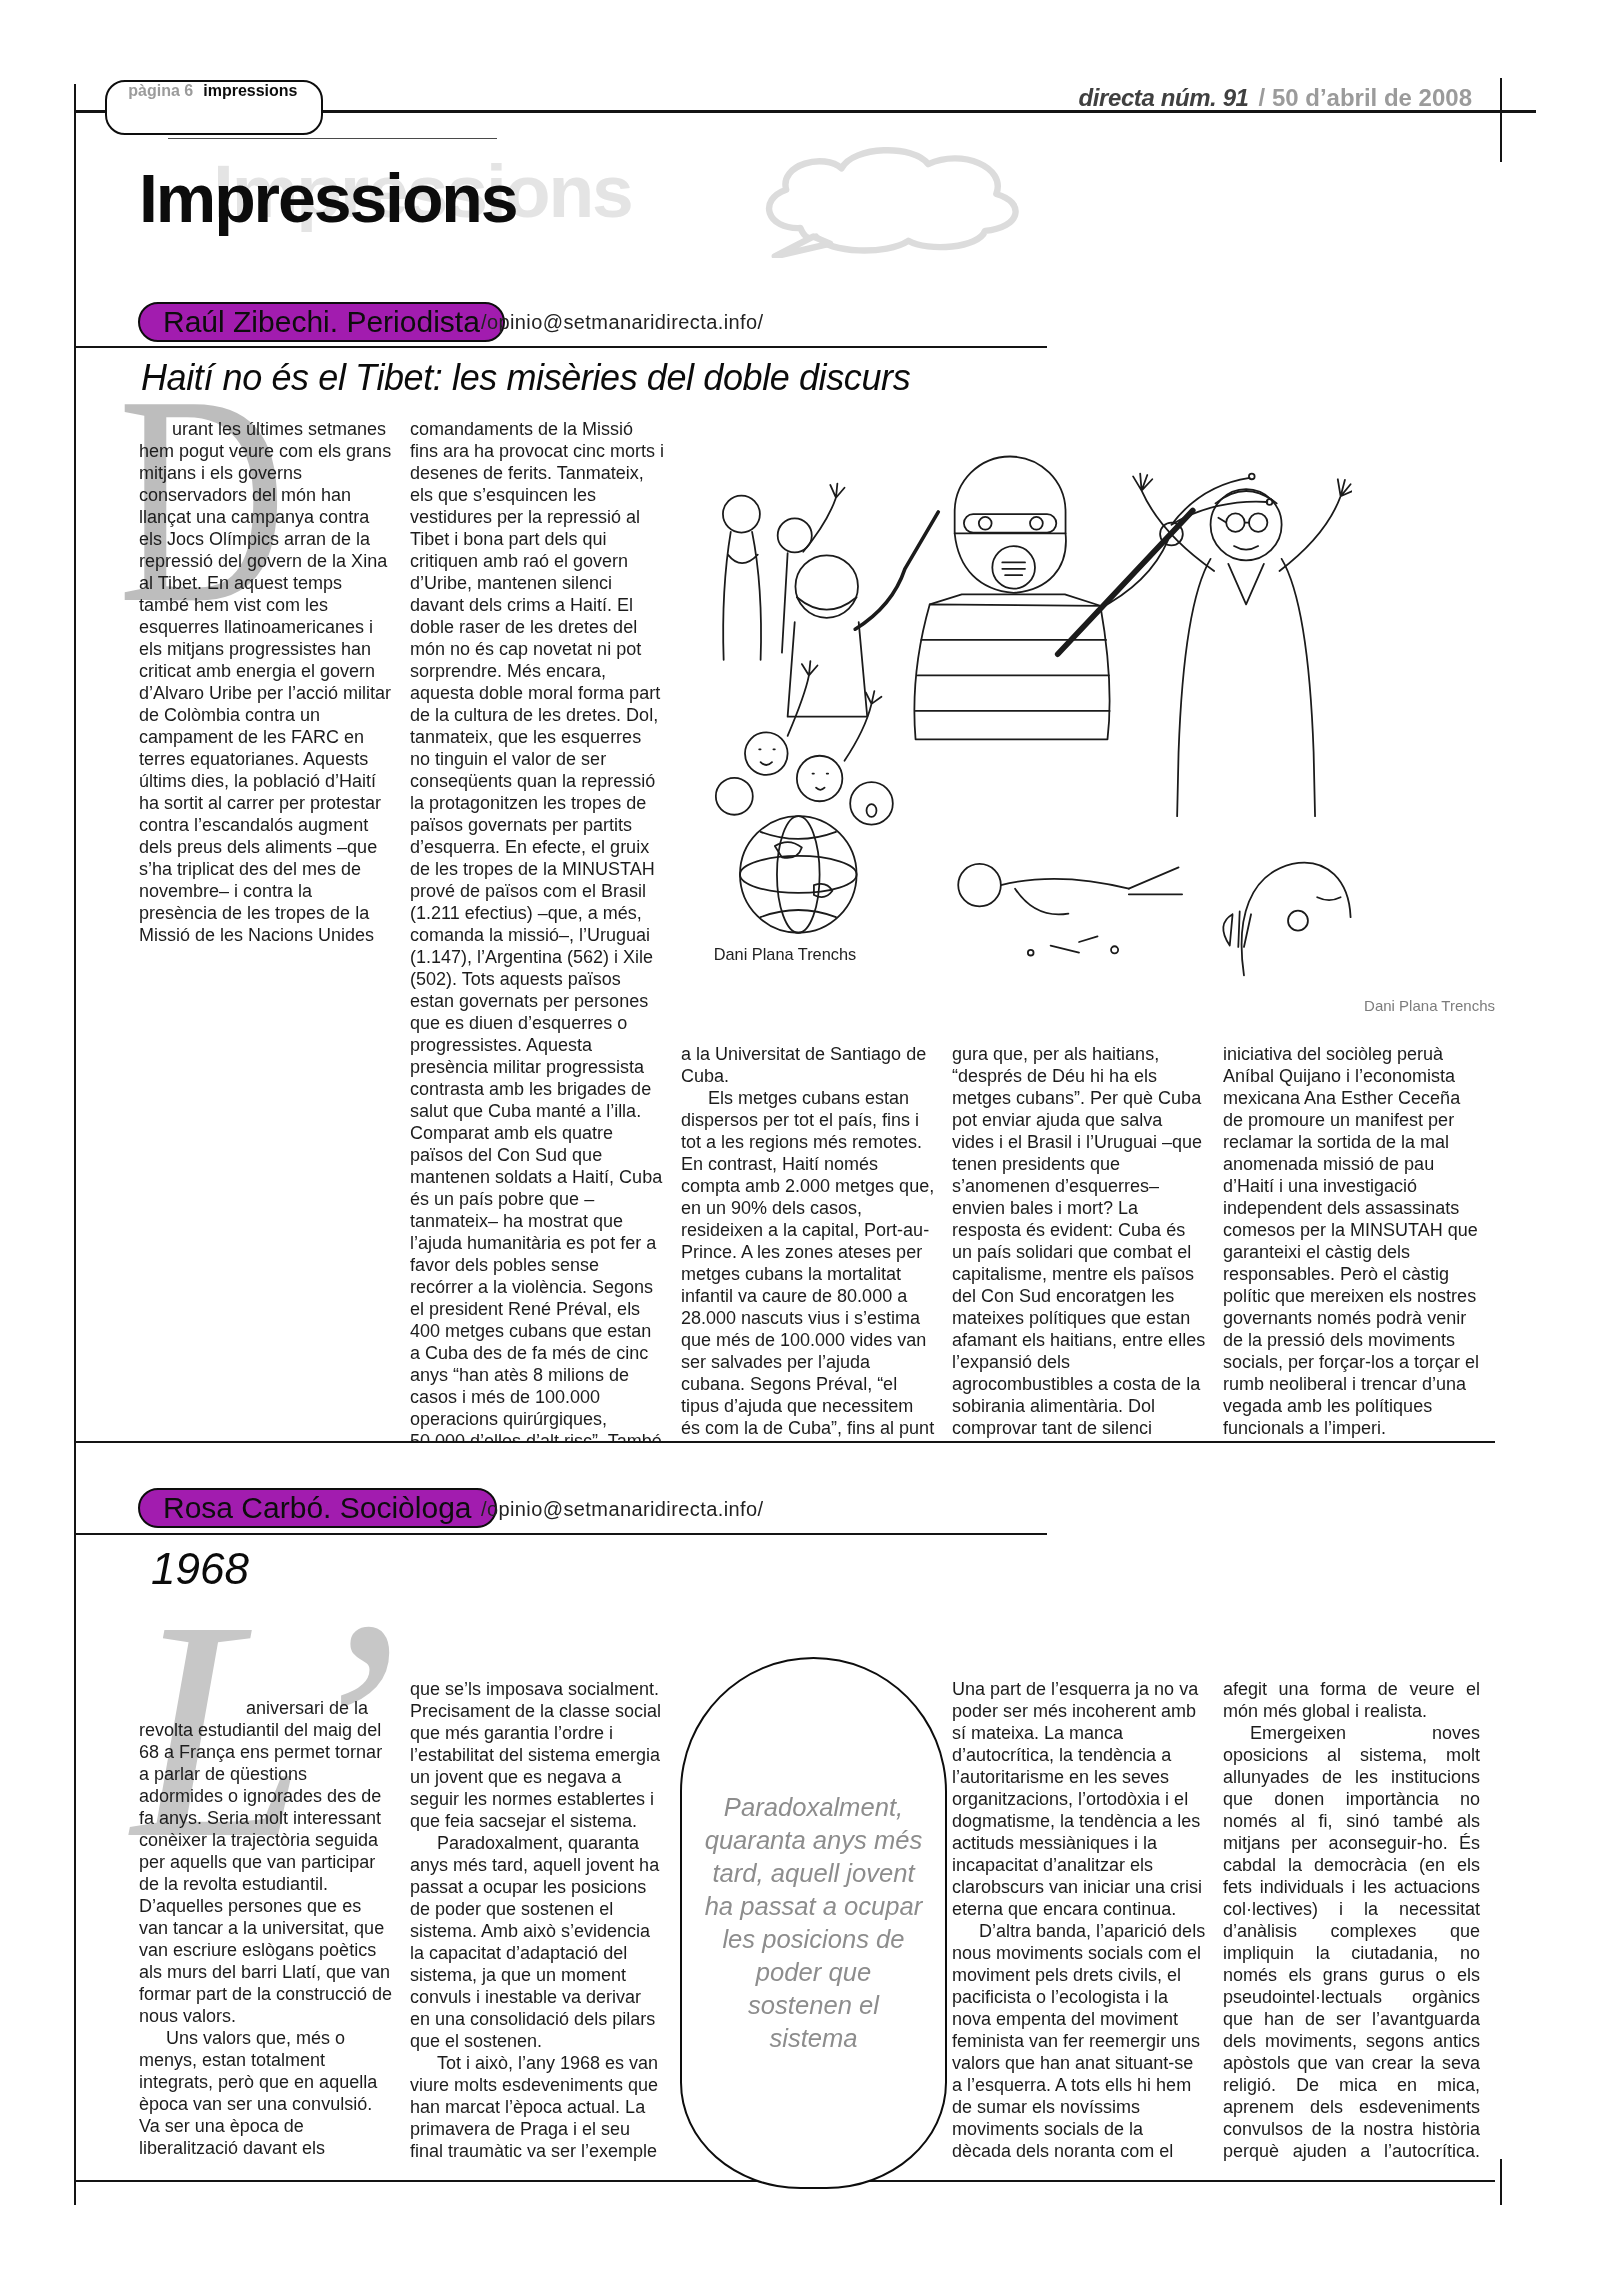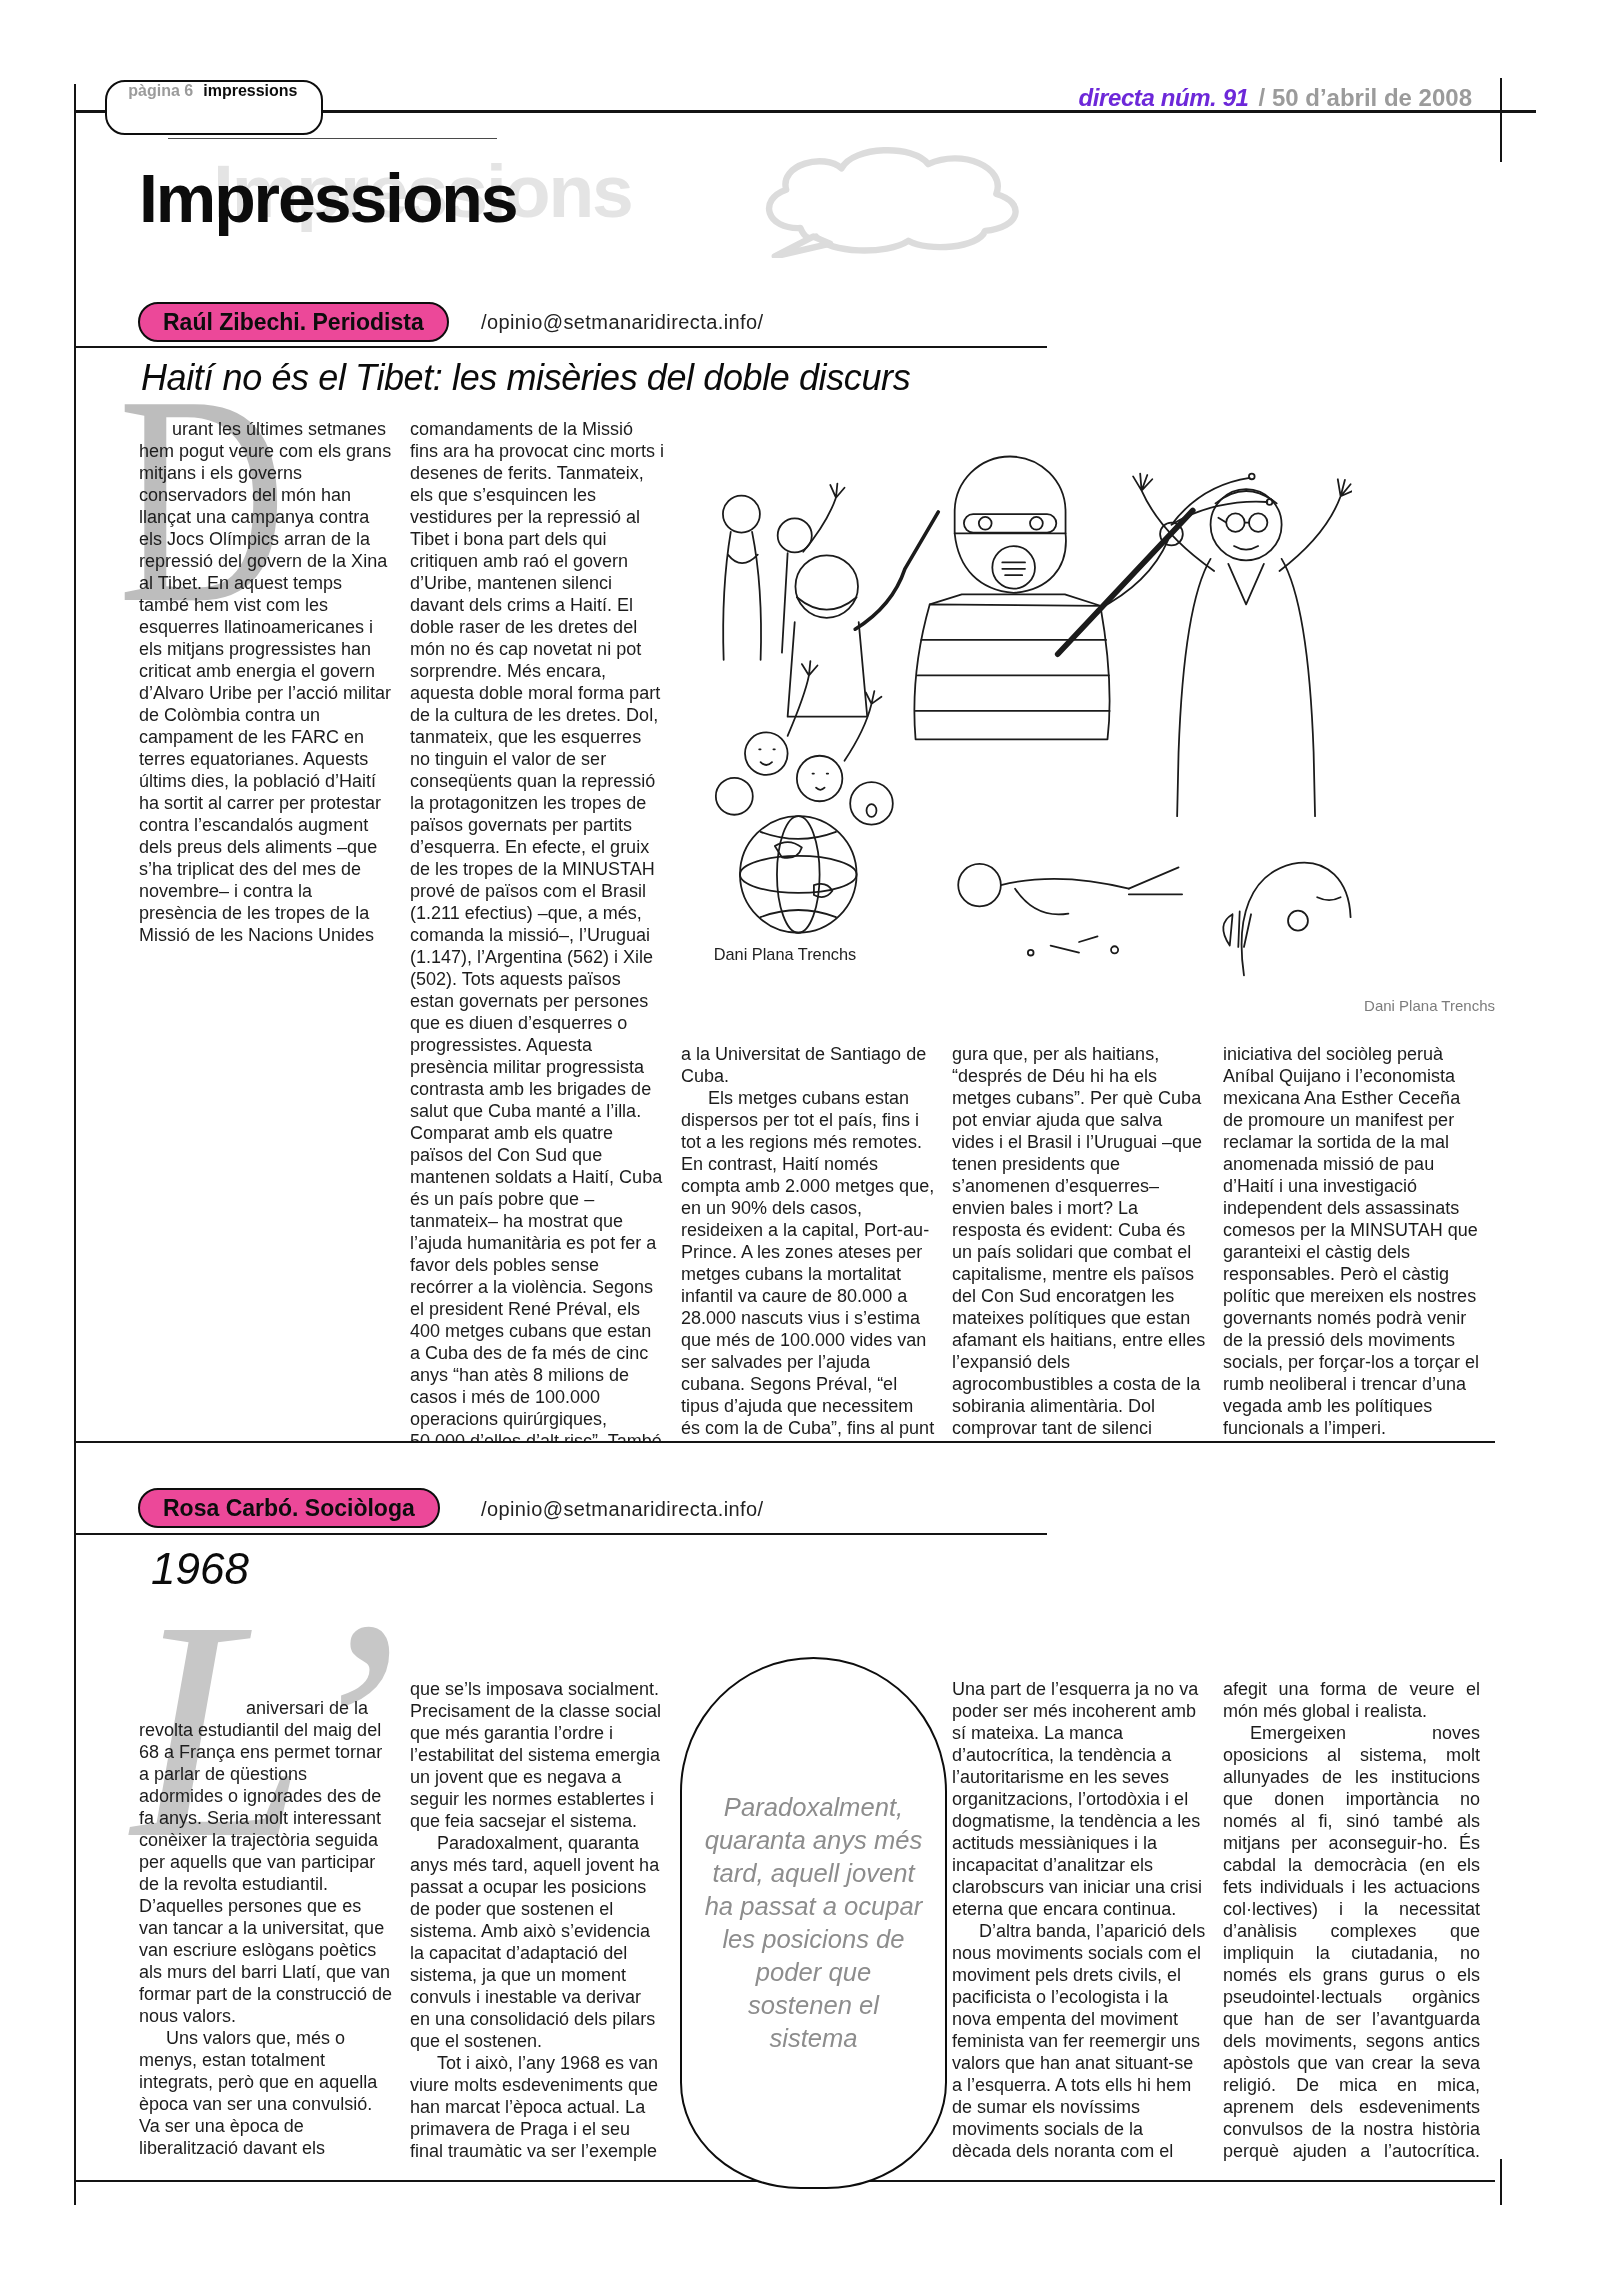--- a/index.html
+++ b/index.html
@@ -16,40 +16,40 @@
     border:2.8px solid #0d0d0d; border-radius:20px; background:#fff;
     display:flex; align-items:flex-start; gap:10px; padding:0 24px 0 21.3px;
     font-weight:bold; font-size:16px; white-space:nowrap; box-sizing:border-box;
   }
   .tab-page { color:#9b9b9b; }
   .tab-section { color:#0d0d0d; }
   .masthead {
     position:absolute; right:151px; top:84px; z-index:3;
     display:flex; align-items:baseline; gap:10px; font-size:24px; font-weight:bold; white-space:nowrap;
   }
-  .masthead .issue { font-style:italic; color:#6d28d9; letter-spacing:-0.4px; }
+  .masthead .issue { font-style:italic; color:#404040; letter-spacing:-0.4px; }
   .masthead .date { color:#9b9b9b; }
 
   .imp-overline { position:absolute; left:168px; top:138px; width:329px; height:1.4px; background:#4a4a4a; }
   .imp-gray {
     position:absolute; left:213px; top:154px; z-index:1; line-height:1;
     font-size:75px; font-weight:bold; letter-spacing:-2.1px; color:#e4e4e4; white-space:nowrap;
   }
   .imp-black {
     position:absolute; left:139px; top:164px; z-index:2; line-height:1;
     font-size:68px; font-weight:bold; letter-spacing:-2.1px; color:#0c0c0c; white-space:nowrap;
   }
   .cloud { position:absolute; left:745px; top:137px; width:284px; height:121px; z-index:1; }
 
   
   .author-pill {
     position:absolute; height:40px; z-index:3;
-    border:2.8px solid #0d0d0d; border-radius:20px; background:#ec4899;
+    border:2.8px solid #0d0d0d; border-radius:20px; background:#a21caf;
     display:flex; align-items:center; padding:0 23px;
-    font-weight:bold; font-size:23px; color:#0d0d0d; white-space:nowrap; box-sizing:border-box;
+    font-weight:normal; font-size:30px; color:#0d0d0d; white-space:nowrap; box-sizing:border-box;
   }
   .email { position:absolute; font-size:20px; color:#222; letter-spacing:0.4px; z-index:3; white-space:nowrap; }
 
   .article-title { position:absolute; font-style:italic; color:#0b0b0b; z-index:3; white-space:nowrap; line-height:1; }
   #title-haiti { left:141px; top:360px; font-size:36px; letter-spacing:-0.4px; }
   #title-1968  { left:151px; top:1547px; font-size:44px; }
 
   .dropcap {
     position:absolute; z-index:1; font-family:"Liberation Serif", serif;
     line-height:1; user-select:none;

